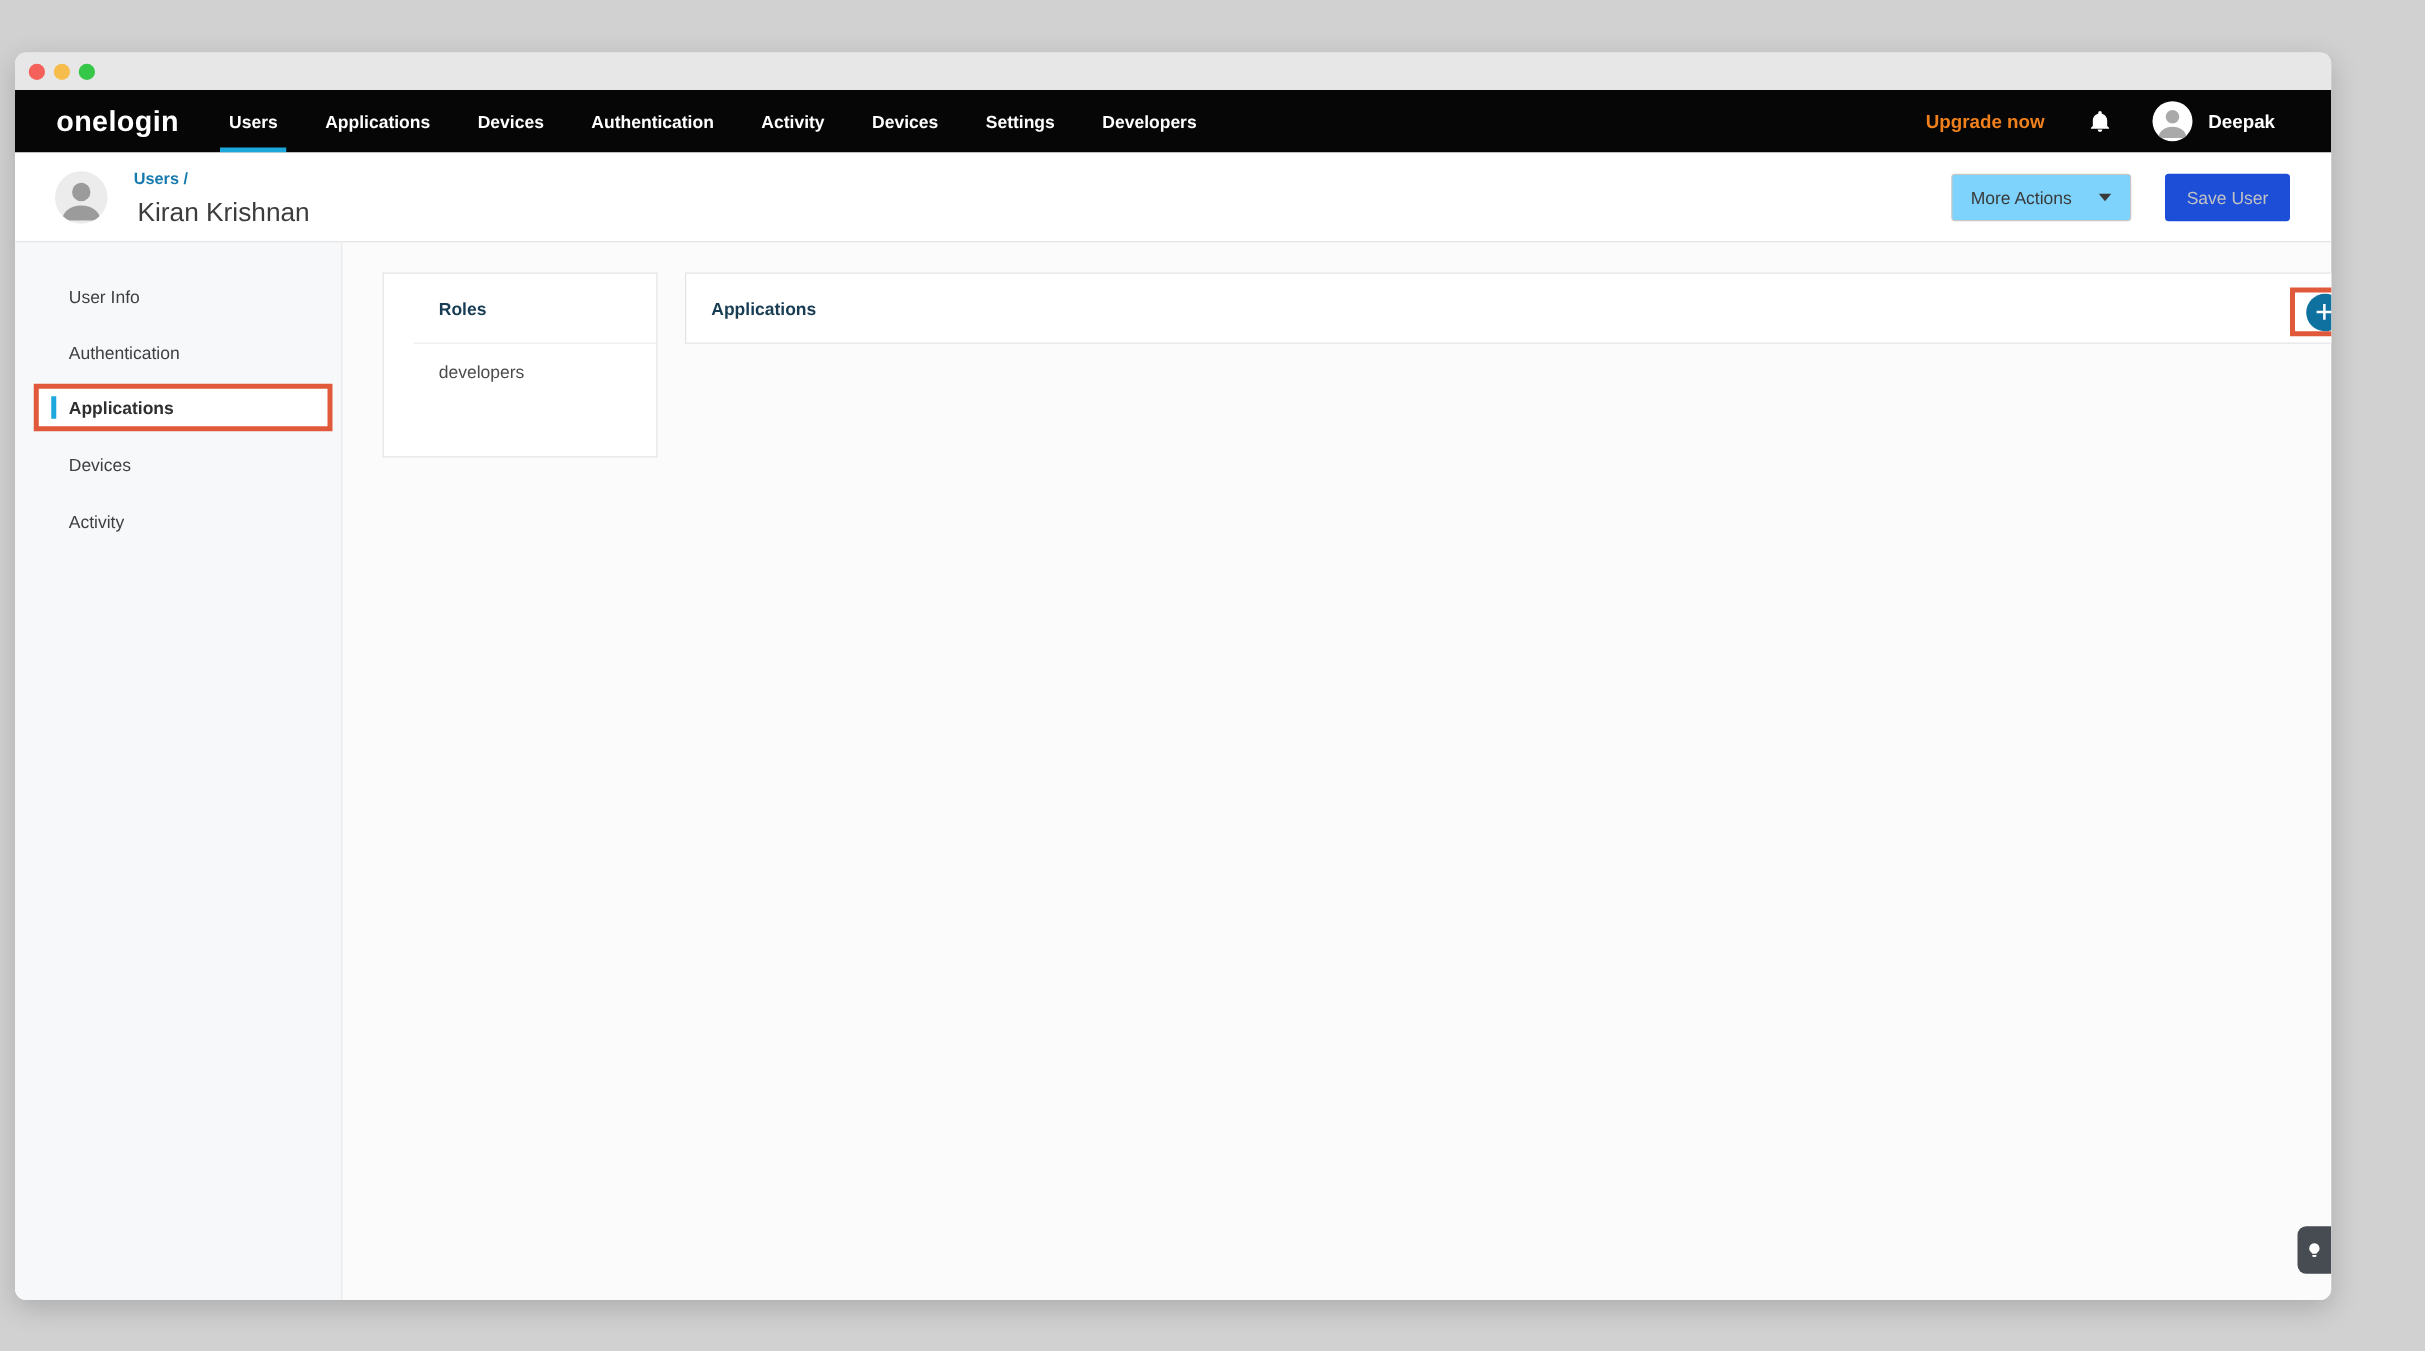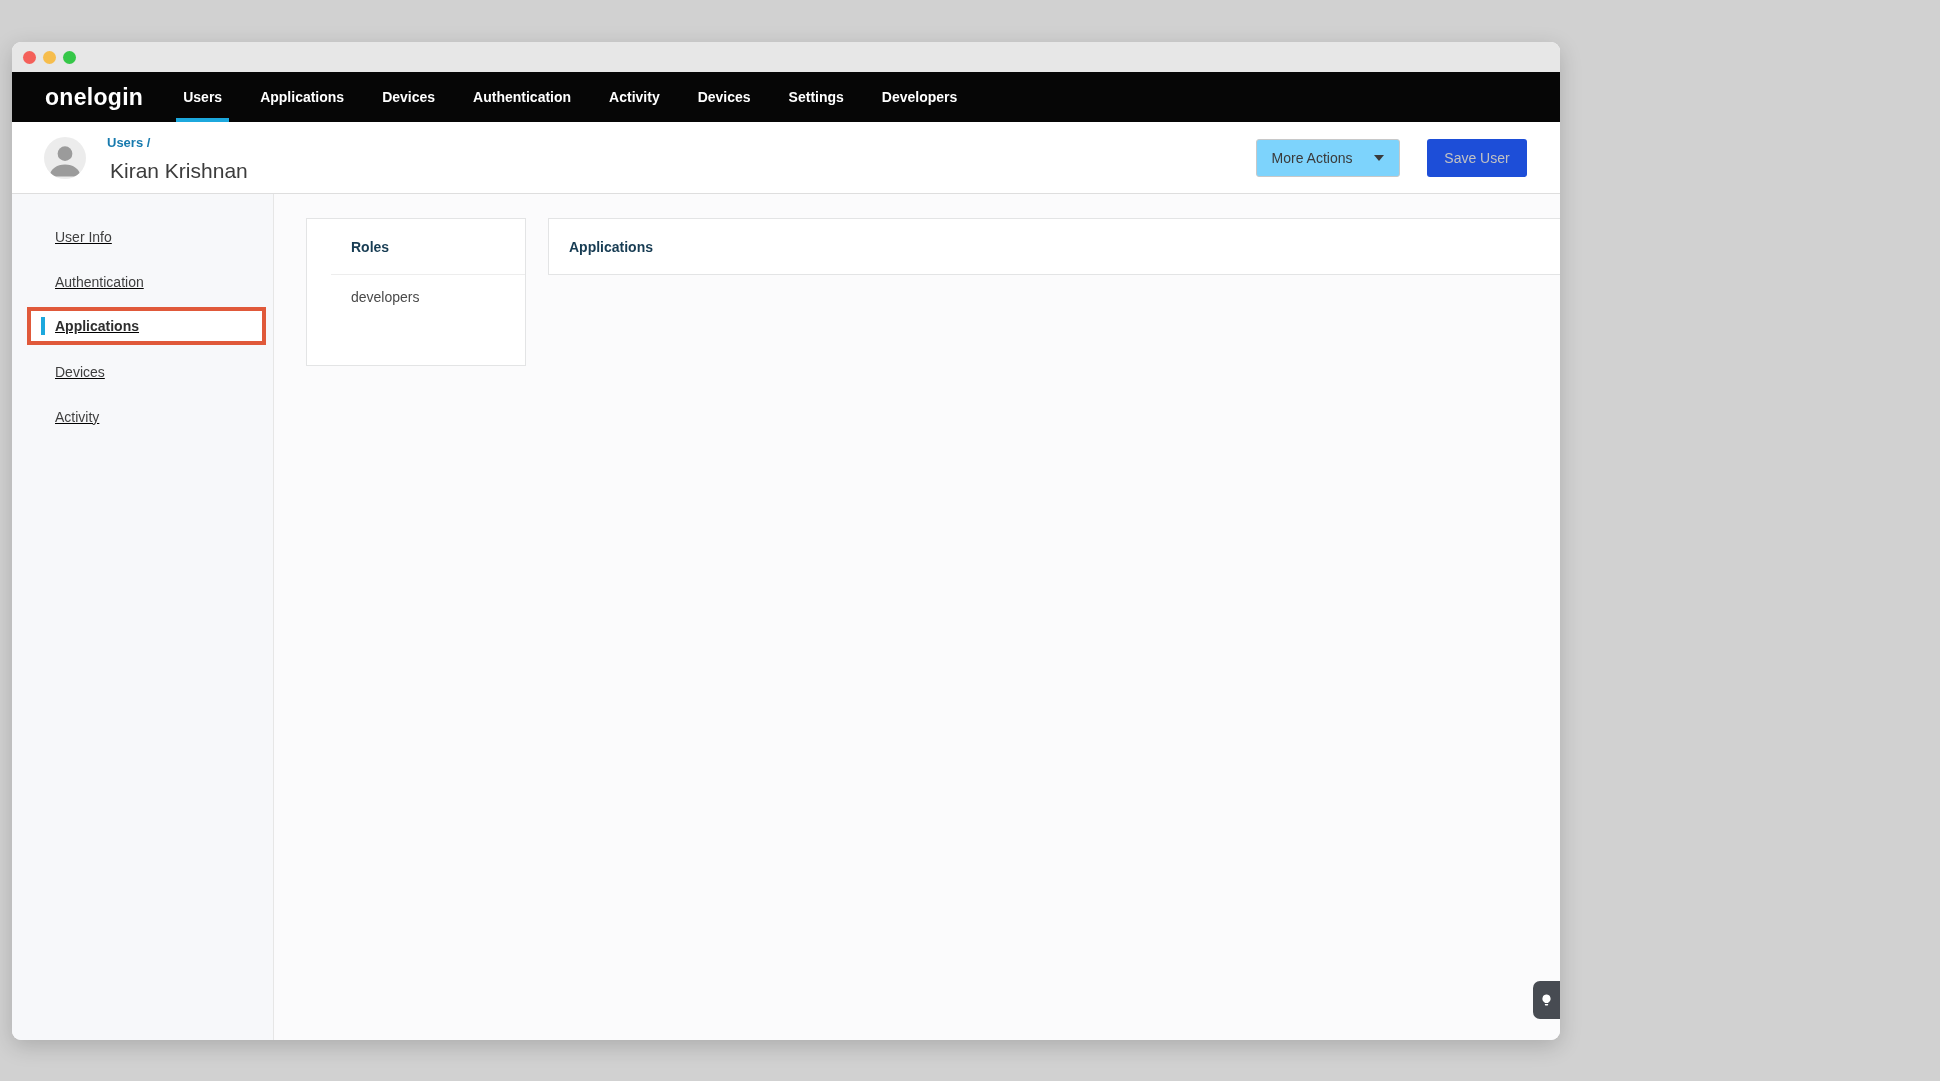--- a/index.html
+++ b/index.html
@@ -4,21 +4,21 @@
 <style>
   * { margin:0; padding:0; box-sizing:border-box; }
   html,body { width:1940px; height:1081px; }
   body {
     background:#d1d1d1;
     font-family:"Liberation Sans", sans-serif;
     position:relative;
     overflow:hidden;
   }
   .window {
-    position:absolute; left:12px; top:42px; width:1548px; height:998px;
+    position:absolute; left:12px; top:42px; width:1853px; height:998px;
     background:#fbfbfc; border-radius:9px; overflow:hidden;
     box-shadow:0 6px 22px rgba(0,0,0,0.18);
   }
   
   .titlebar { height:30px; background:#e7e7e7; display:flex; align-items:center; padding-left:11px; }
   .dot { width:13px; height:13px; border-radius:50%; margin-right:7px; cursor:pointer; }
   .dot.red { background:#f4605a; }
   .dot.yellow { background:#f6bd4c; }
   .dot.green { background:#35c748; }
   
@@ -59,21 +59,21 @@
   }
   .caret-down {
     width:0; height:0; border-left:5px solid transparent; border-right:5px solid transparent;
     border-top:6px solid #3a3a3a;
   }
   .btn-save {
     position:absolute; right:33px; top:17px; width:100px; height:38px;
     border:none; background:#1d4ed8; color:#c2c2c2; cursor:default;
   }
   
-  .content { position:absolute; top:152px; left:0; right:0; bottom:0; display:flex;text-decoration:underline; }
+  .content { position:absolute; top:152px; left:0; right:0; bottom:0; display:flex; }
   .sidebar { width:262px; flex:none; background:#f7f8fa; border-right:1px solid #e6e6e6; padding-top:20px; }
   .side-item {
     height:45px; display:flex; align-items:center; padding-left:43px;
     font-size:14px; color:#3f3f3f; cursor:pointer;
   }
   .side-item.active {
     height:38px; margin:3px 7px 4px 15px; padding-left:24px;
     border:4px solid var(--annotation-orange,#e0593a); background:#fff;
     font-weight:bold; color:#2e2e2e; position:relative;
   }
@@ -128,20 +128,37 @@
     <div class="logo">onelogin</div>
     <div class="nav-menu">
       <div class="nav-item active">Users</div>
       <div class="nav-item">Applications</div>
       <div class="nav-item">Devices</div>
       <div class="nav-item">Authentication</div>
       <div class="nav-item">Activity</div>
       <div class="nav-item">Devices</div>
       <div class="nav-item">Settings</div>
       <div class="nav-item">Developers</div>
+    </div>
+    <div class="nav-right">
+      <span class="upgrade">Upgrade now</span>
+      <span class="bell">
+        <svg viewBox="0 0 24 24">
+            <path d="M12 22.2a2.3 2.3 0 0 0 2.3-2.3H9.7A2.3 2.3 0 0 0 12 22.2zm6.9-5.7v-5.2c0-3.2-2.1-5.9-5.2-6.6v-.8a1.7 1.7 0 1 0-3.4 0v.8c-3.1.7-5.2 3.4-5.2 6.6v5.2l-1.8 1.8v.9h17.4v-.9z"></path>
+          </svg>
+      </span>
+      <span class="nav-avatar">
+        <svg class="person" viewBox="0 0 24 24">
+            <g fill="#a9a9a9">
+              <circle cx="12" cy="9.3" r="4.1"></circle>
+              <path d="M3.5 22c.4-4.2 4-6.7 8.5-6.7s8.1 2.5 8.5 6.7z"></path>
+            </g>
+          </svg>
+      </span>
+      <span class="account-name">Deepak</span>
     </div>
   </div>
 
   <div class="page-header">
     <span class="ph-avatar">
       <svg class="person" viewBox="0 0 24 24">
           <g fill="#9b9b9b">
             <circle cx="12" cy="9.5" r="4.2"></circle>
             <path d="M3.2 22.5c.4-4.3 4.1-6.8 8.8-6.8s8.4 2.5 8.8 6.8z"></path>
           </g>

